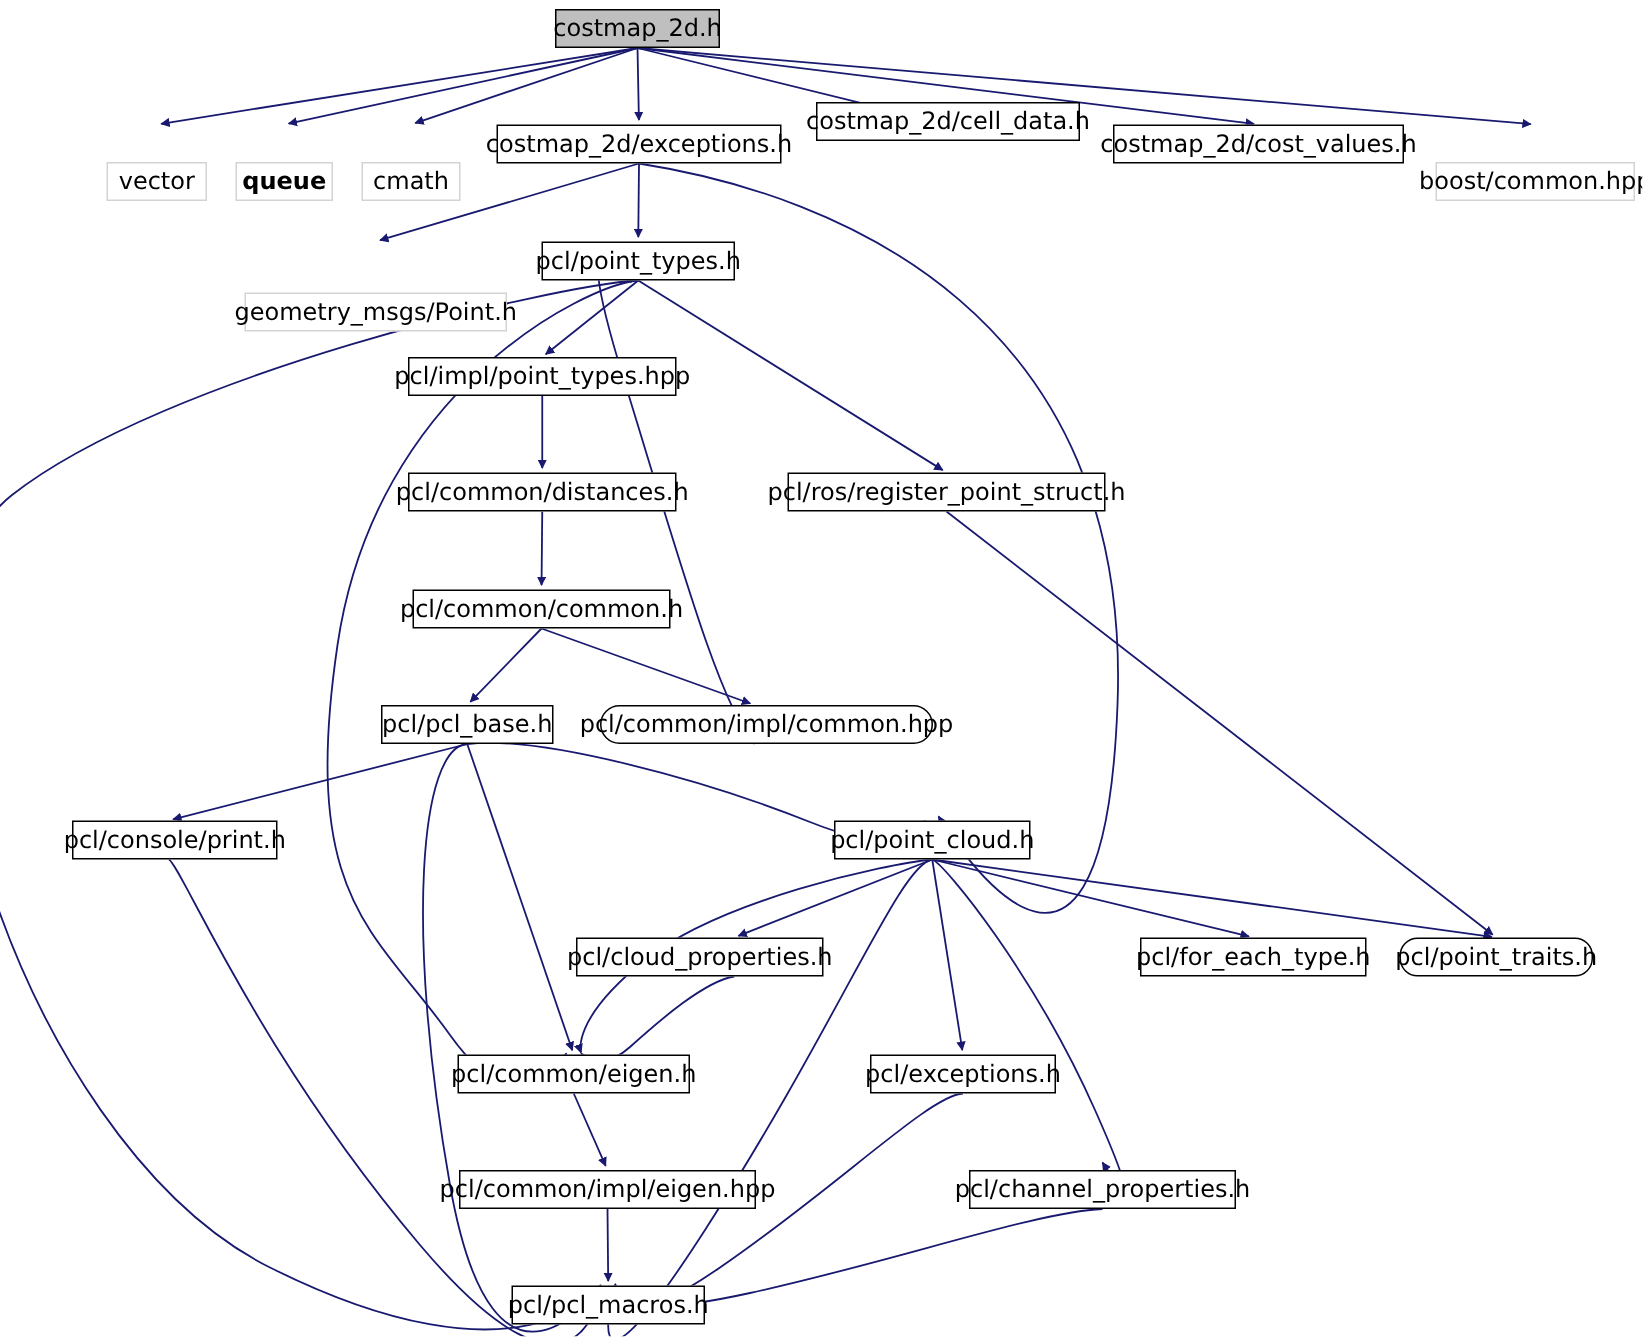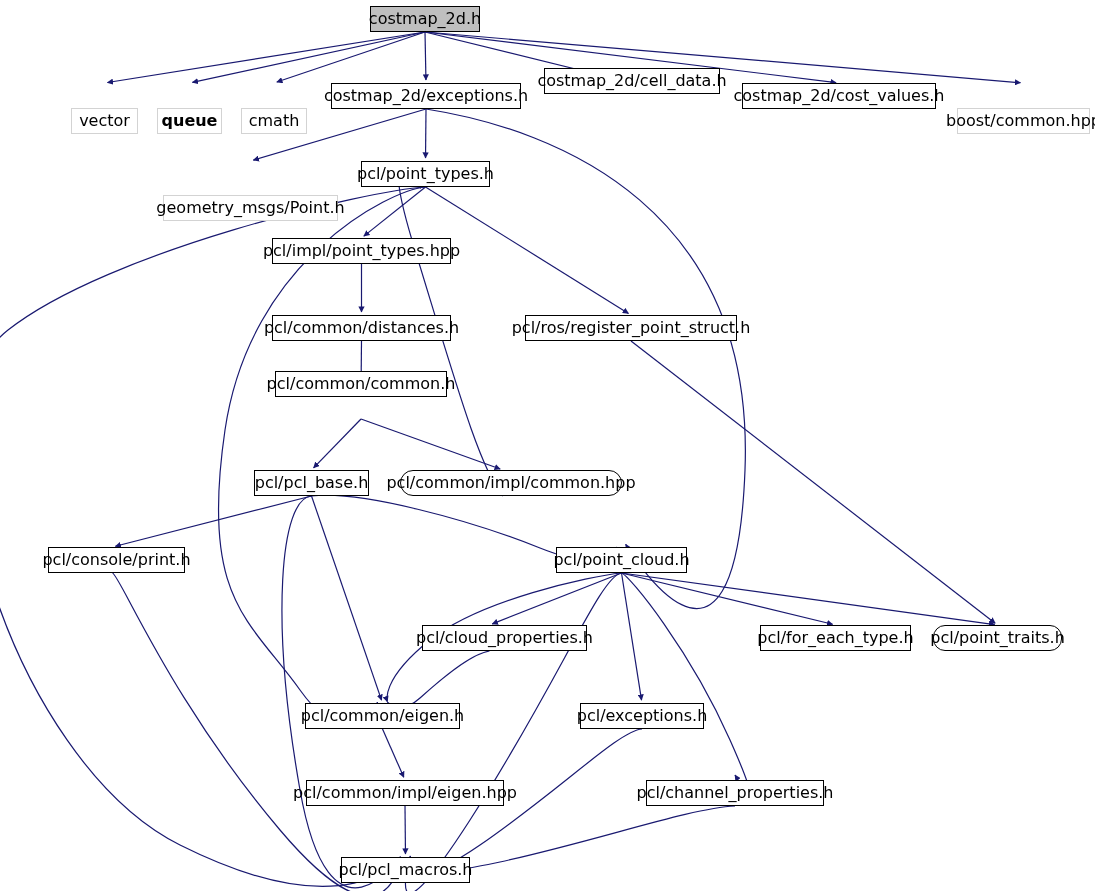--- a/index.html
+++ b/index.html
@@ -130,36 +130,36 @@
       </div>
       <div class="node" style="left: 272px; top: 238px; width: 179px;">
         <span>pcl/impl/point_types.hpp</span>
       </div>
       <div class="node" style="left: 525px; top: 315px; width: 212px;">
         <span>pcl/ros/register_point_struct.h</span>
       </div>
       <div class="node" style="left: 272px; top: 315px; width: 179px;">
         <span>pcl/common/distances.h</span>
       </div>
-      <div class="node" style="left: 275px; top: 371px; width: 172px;">
+      <div class="node" style="left: 275px; top: 393px; width: 172px;">
         <span>pcl/common/common.h</span>
       </div>
       <div class="node" style="left: 254px; top: 470px; width: 115px;">
         <span>pcl/pcl_base.h</span>
       </div>
       <div class="node" style="left: 400px; top: 470px; width: 222px; border-radius: 13px;">
         <span>pcl/common/impl/common.hpp</span>
       </div>
       <div class="node" style="left: 48px; top: 547px; width: 137px;">
         <span>pcl/console/print.h</span>
       </div>
       <div class="node" style="left: 556px; top: 547px; width: 131px;">
         <span>pcl/point_cloud.h</span>
       </div>
-      <div class="node" style="left: 422px; top: 625px; width: 165px;">
+      <div class="node" style="left: 384px; top: 625px; width: 165px;">
         <span>pcl/cloud_properties.h</span>
       </div>
       <div class="node" style="left: 760px; top: 625px; width: 151px; align-items: center;">
         <span>pcl/for_each_type.h</span>
       </div>
       <div class="node" style="left: 933px; top: 625px; width: 129px; border-radius: 12px;">
         <span>pcl/point_traits.h</span>
       </div>
       <div class="node" style="left: 305px; top: 703px; width: 155px;">
         <span>pcl/common/eigen.h</span>

